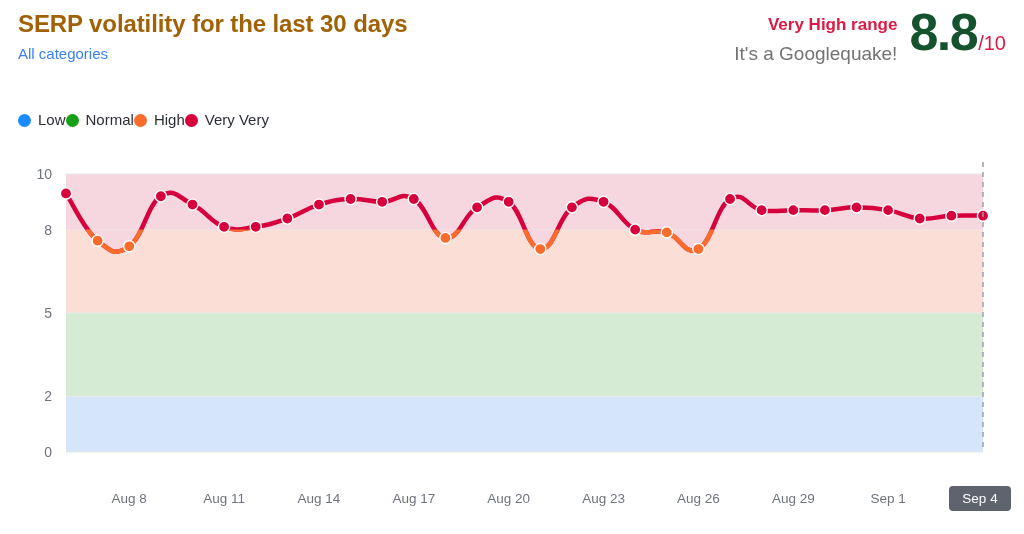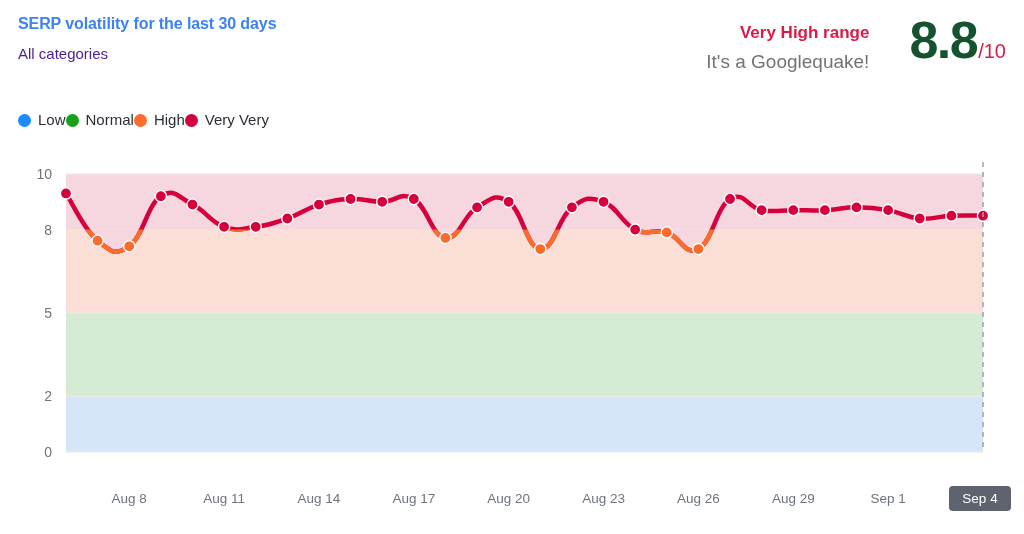--- a/index.html
+++ b/index.html
@@ -19,41 +19,40 @@
   
   .header {
     position: absolute;
     left: 0; top: 0;
     width: 1024px;
     height: 82px;
     box-sizing: border-box;
     padding: 8px 24px 0 18px;
   }
   .title {
-    font-size: 16px;
+    font-size: 24px;
     font-weight: bold;
-    color: #3b82f6;
+    color: #a16207;
     letter-spacing: -0.1px;
     margin: 4px 0 0 0;
     line-height: 24px;
   }
   .subtitle {
     font-size: 15px;
-    color: #4c1d95;
+    color: #3b82f6;
     margin: 9px 0 0 0;
     line-height: 18px;
   }
 
   .score-block {
     position: absolute;
     right: 18px;
-    top: 16px;
+    top: 8px;
     display: flex;
     align-items: flex-start;
-    gap: 28px;
   }
   .score-text {
     text-align: right;
     padding-top: 7px;
     padding-right: 12px;
   }
   .range-label {
     font-size: 17px;
     font-weight: bold;
     color: #dc1a45;

